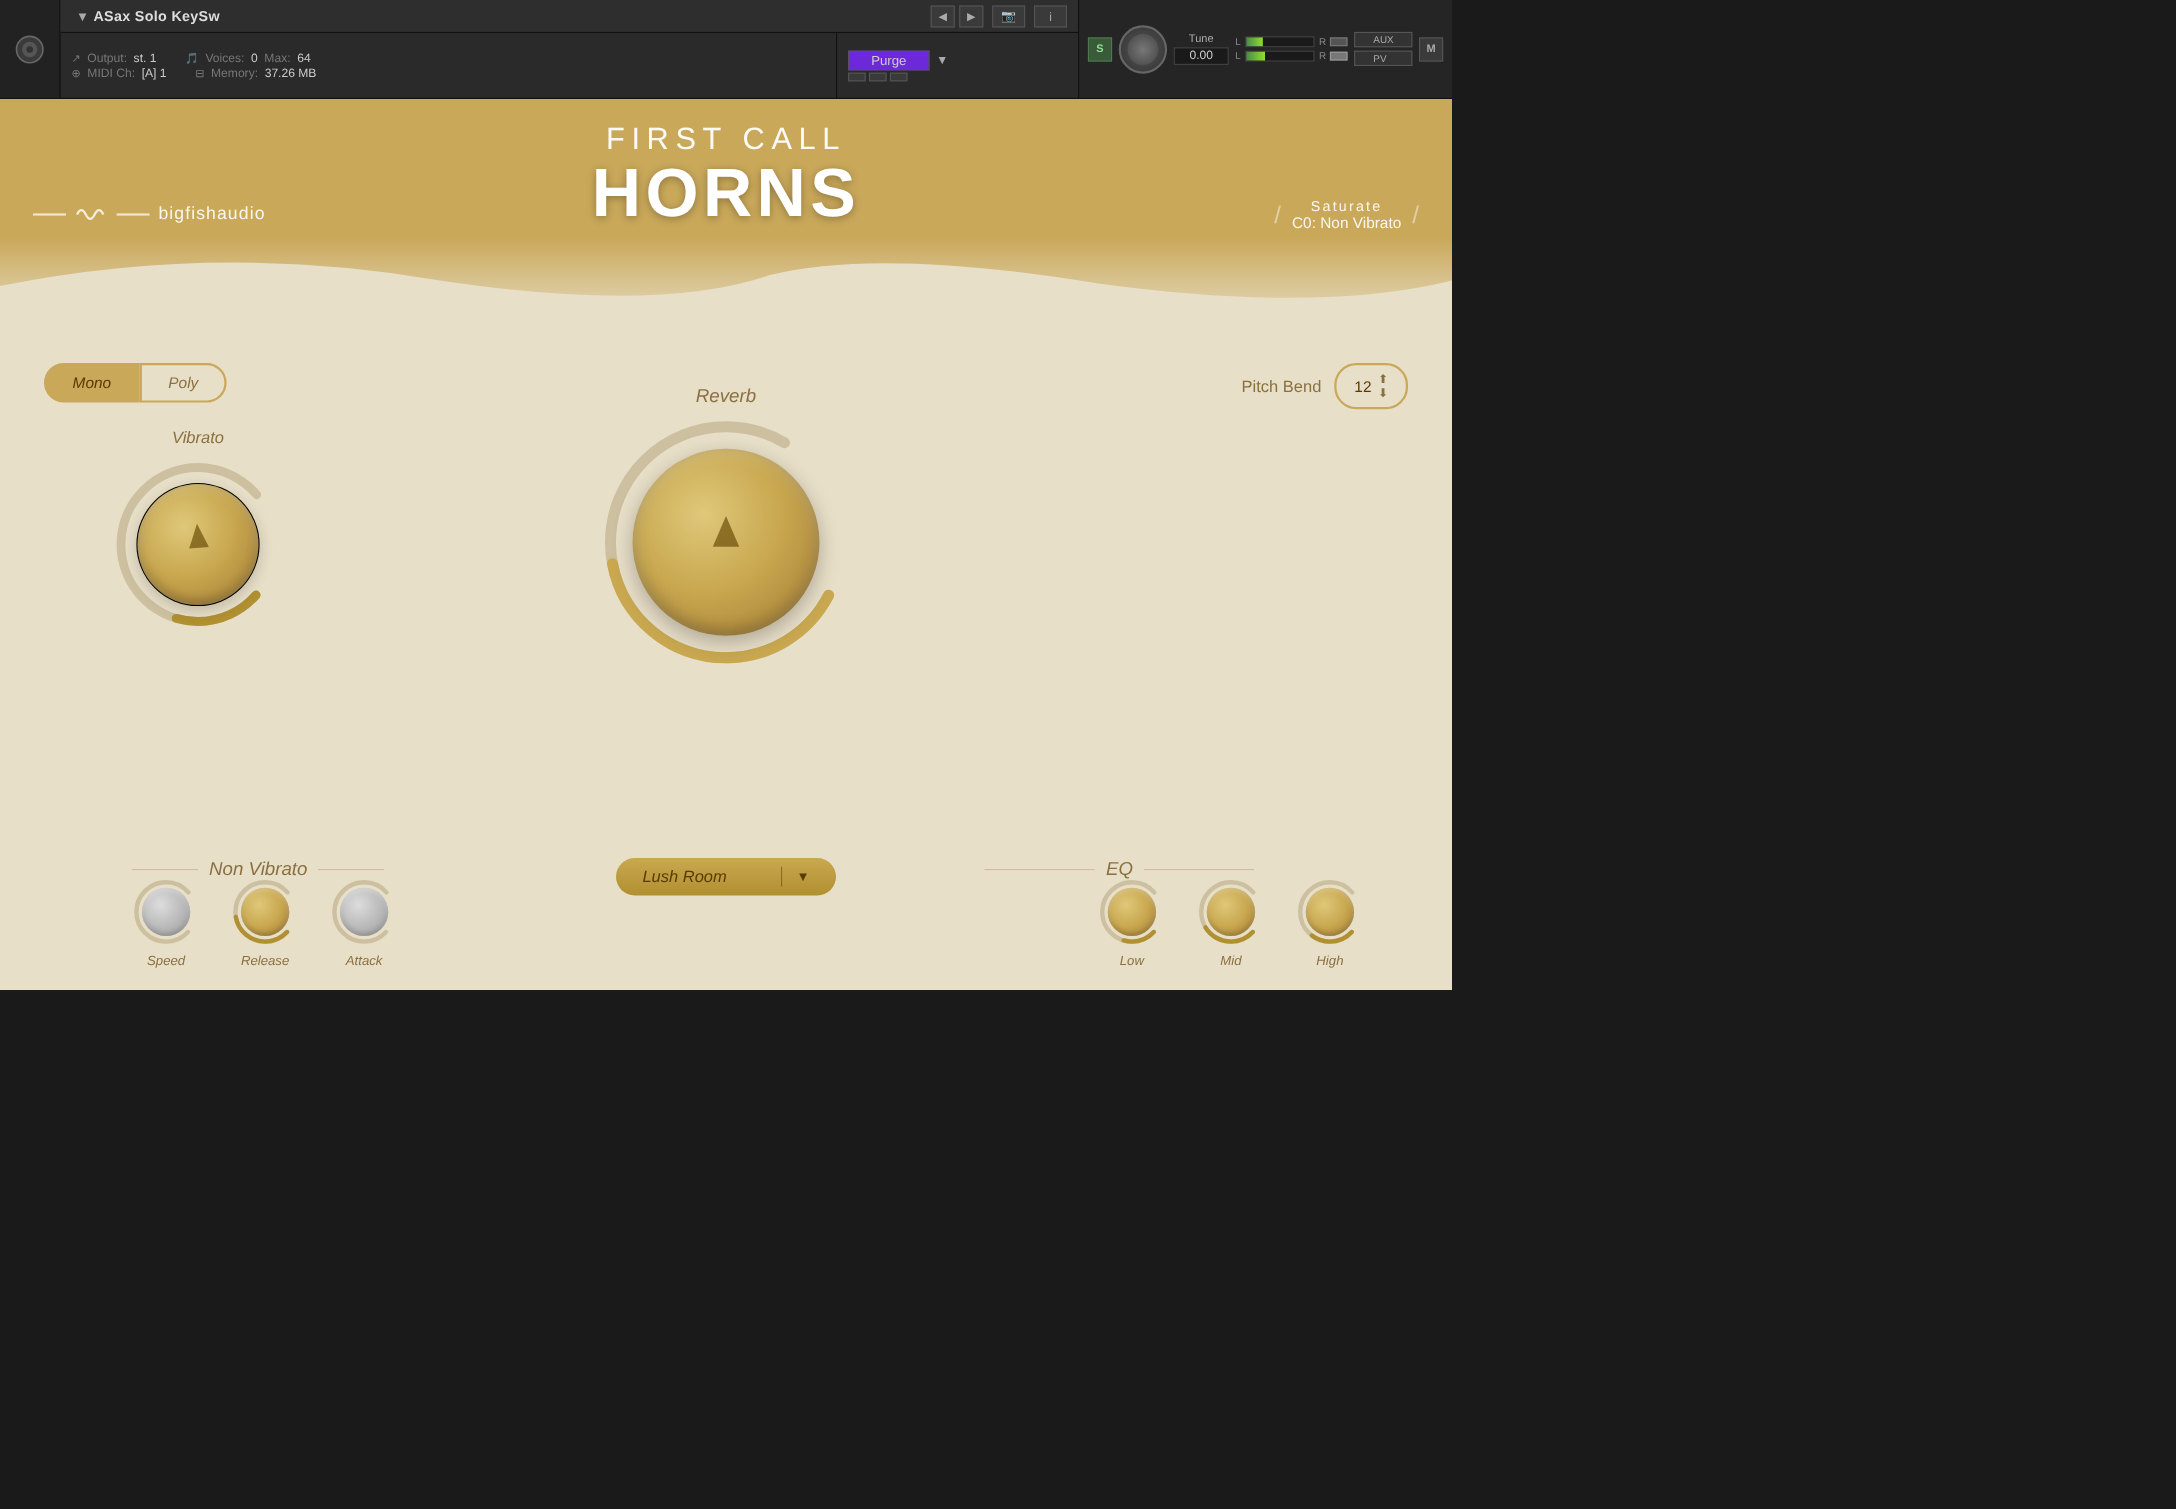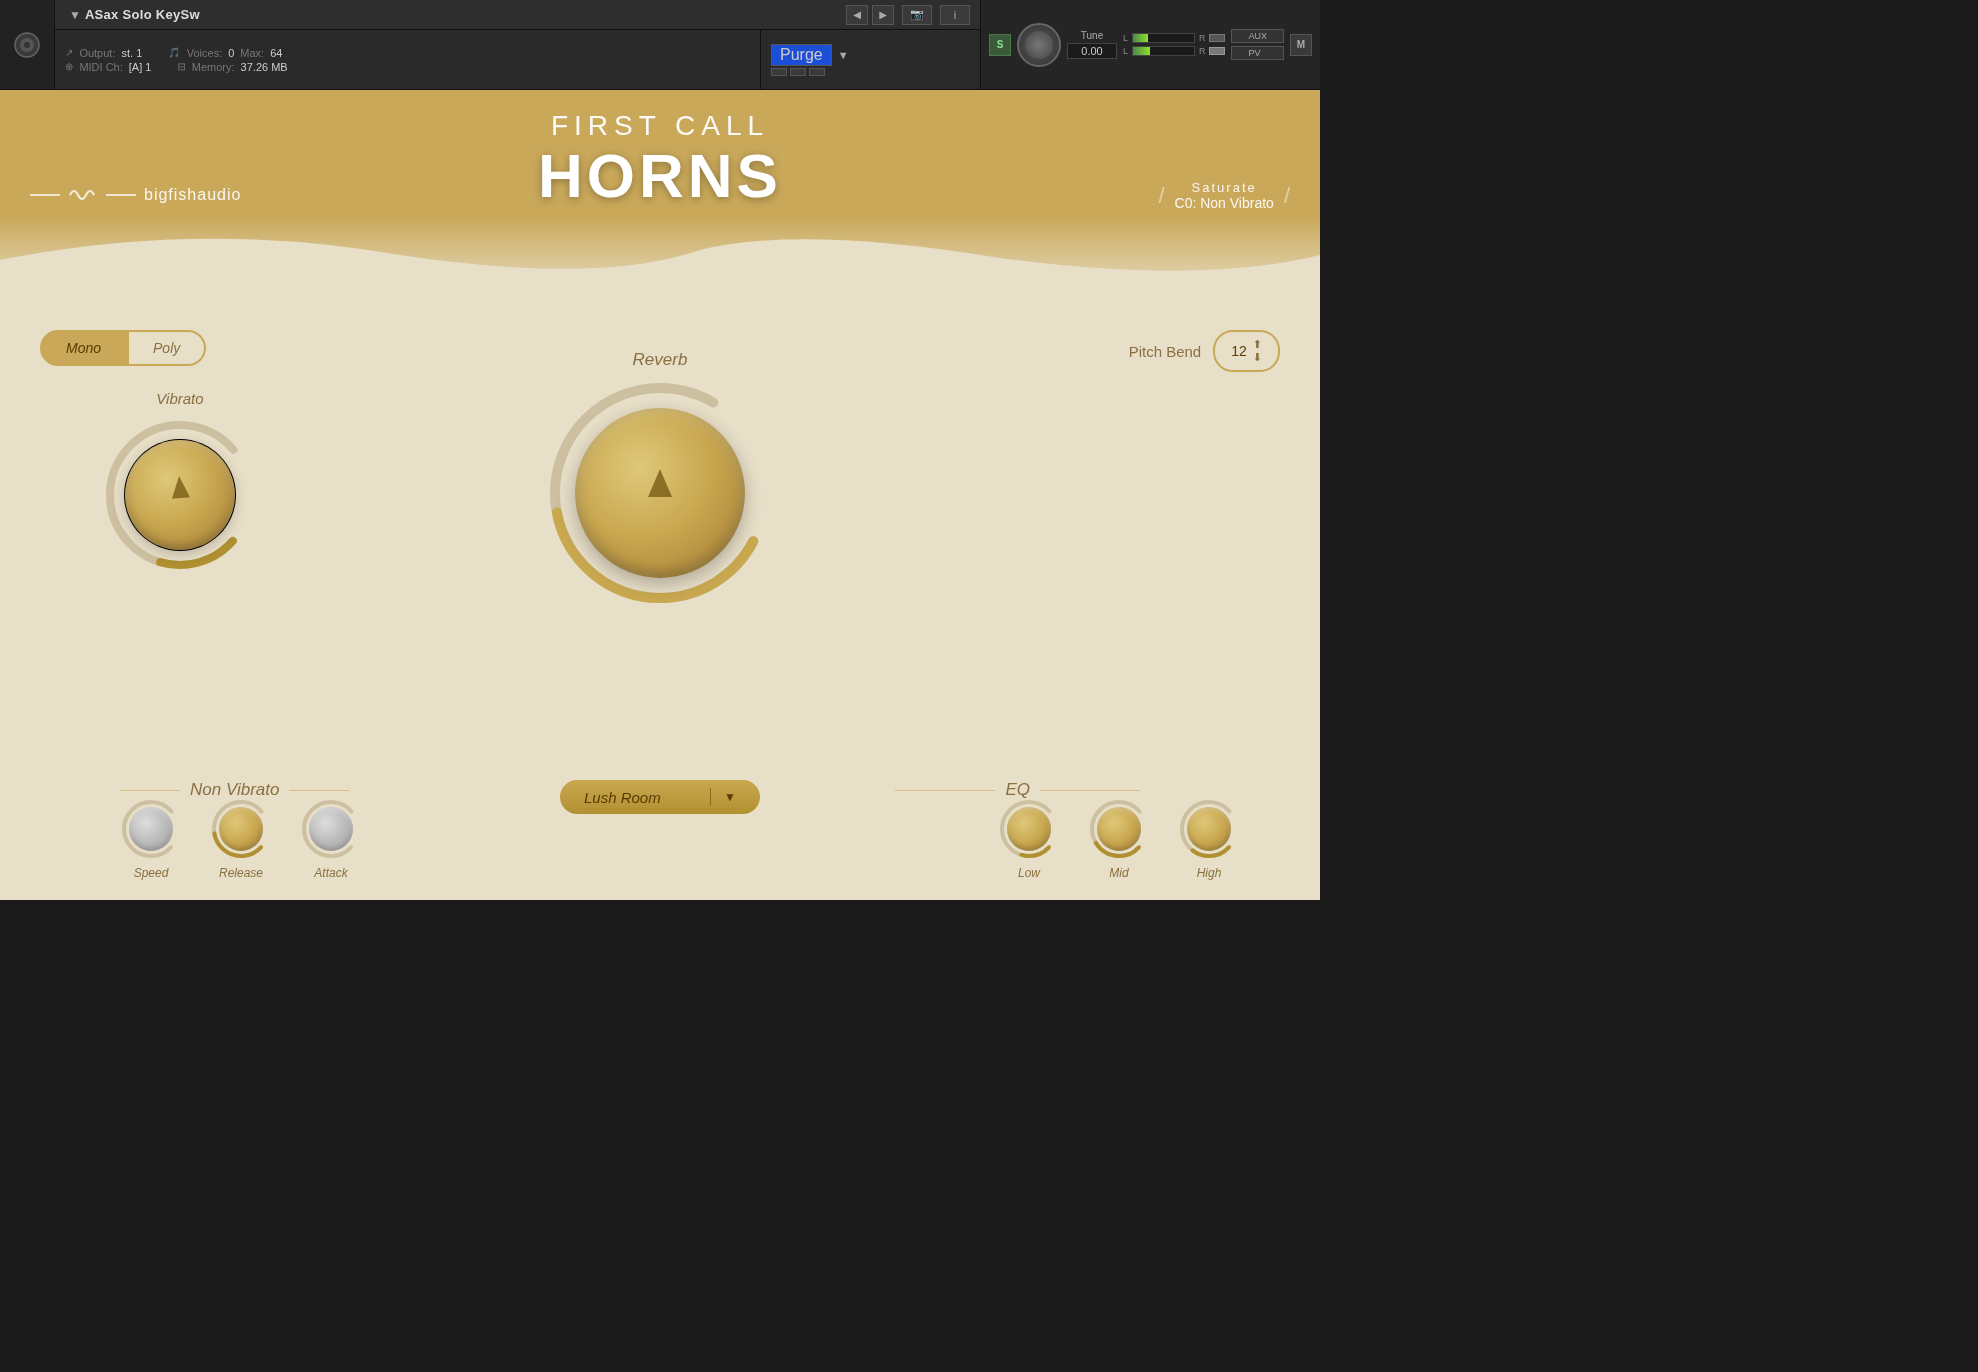--- a/index.html
+++ b/index.html
@@ -126,25 +126,25 @@
       border-left: 1px solid #111;
     }
 
     .purge-row {
       display: flex;
       align-items: center;
       gap: 6px;
     }
 
     .purge-btn {
-      background: #1d4ed8;
+      background: #6d28d9;
       border: 1px solid #555;
       color: #ccc;
-      font-size: 16px;
-      padding: 1px 8px;
+      font-size: 12px;
+      padding: 1px 20px;
       cursor: pointer;
     }
 
     .purge-dropdown {
       color: #aaa; font-size: 11px;
     }
 
     .meter-row {
       display: flex;
       gap: 3px;

